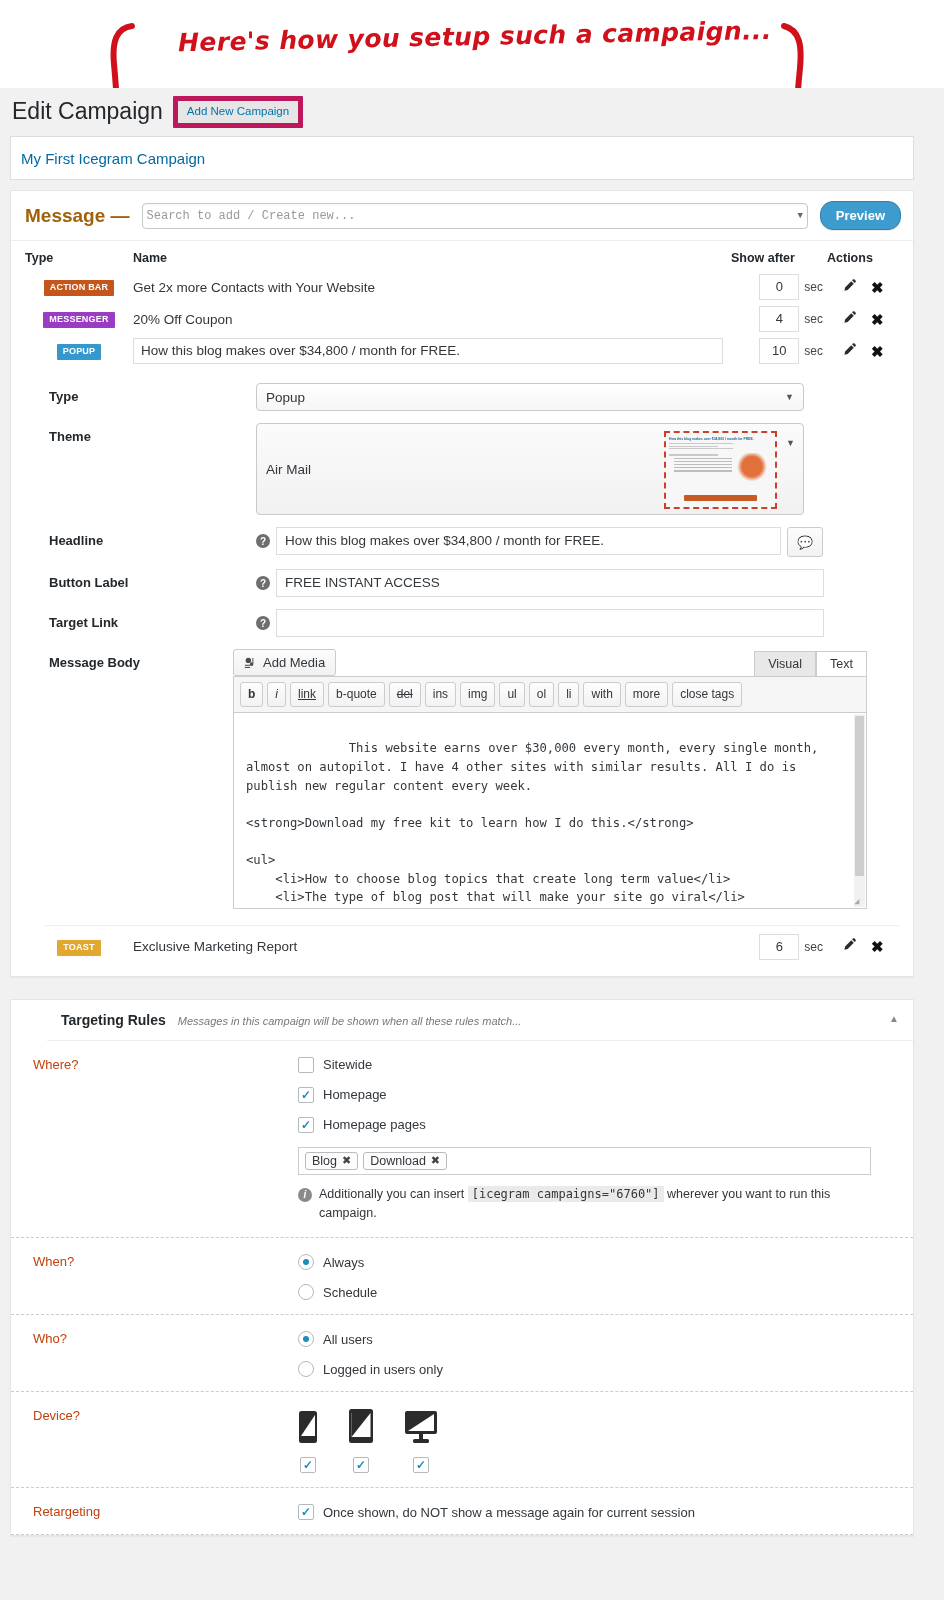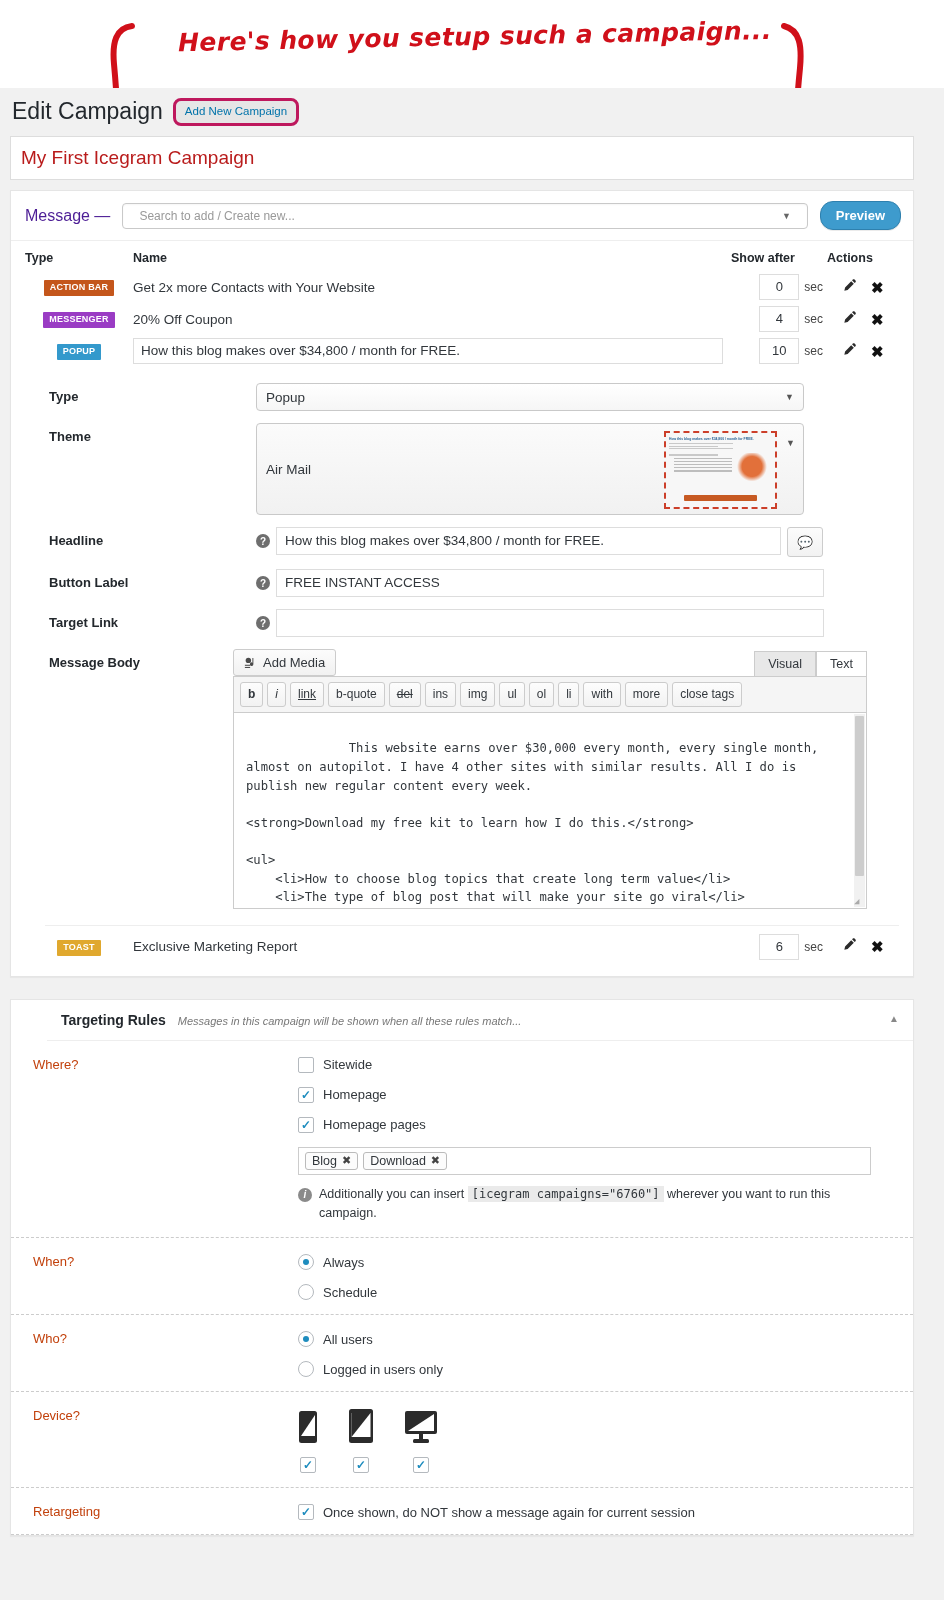--- a/index.html
+++ b/index.html
@@ -43,55 +43,56 @@
     height:48px; display:flex; align-items:center; gap:10px;
     padding-left:2px;
   }
   #page-title {
     font-size:23px; font-weight:400; color:#23282d;
     line-height:1.3;
   }
   #add-new-campaign-button {
     display:inline-block;
     font-size:11.5px; color:#0073aa;
-    background:#e6e6e6; border:3px solid #be185d; border-radius:8px;
+    background:#e6e6e6; border:5px solid #be185d; border-radius:1px;
     padding:4px 9px; line-height:1.2; cursor:pointer;
   }
 
   
   #campaign-title-input {
     width:904px; height:44px;
     background:#fff; border:1px solid #ddd;
-    font-size:19px; color:#b91c1c;
+    font-size:15px; color:#0369a1;
     padding:0 10px;
     font-family:"Liberation Sans", sans-serif;
     display:flex; align-items:center;
   }
 
   
   .panel {
     background:#fff; border:1px solid #e5e5e5;
     box-shadow:0 1px 1px rgba(0,0,0,.04);
     margin-top:10px;
     width:904px;
   }
 
   
   #message-header {
     display:flex; align-items:center; gap:12px;
     padding:10px 12px 10px 14px;
     border-bottom:1px solid #eee;
   }
-  #message-label { font-size:16px; font-weight:normal; color:#4c1d95; white-space:nowrap; }
+  #message-label { font-size:19px; font-weight:bold; color:#a16207; white-space:nowrap; }
   #message-search-select {
     flex:1; height:26px; background:#fff;
     border:1px solid #c9c9c9; border-radius:4px;
     display:flex; align-items:center; justify-content:space-between;
-    padding:0 16px; color:#999; font-size:12px;
+    padding:0 4px; color:#999; font-size:12px;
     box-shadow:inset 0 1px 2px rgba(0,0,0,.04);
+    font-family:Liberation Mono, monospace;
   }
   #message-search-select .caret { color:#666; font-size:9px; }
   #preview-button {
     background:#3e9bcd; border:1px solid #2e80ae; border-radius:13px;
     color:#fff; font-weight:bold; font-size:13px;
     padding:6px 15px; cursor:pointer;
     box-shadow:0 1px 0 rgba(0,0,0,.08);
   }
 
   

